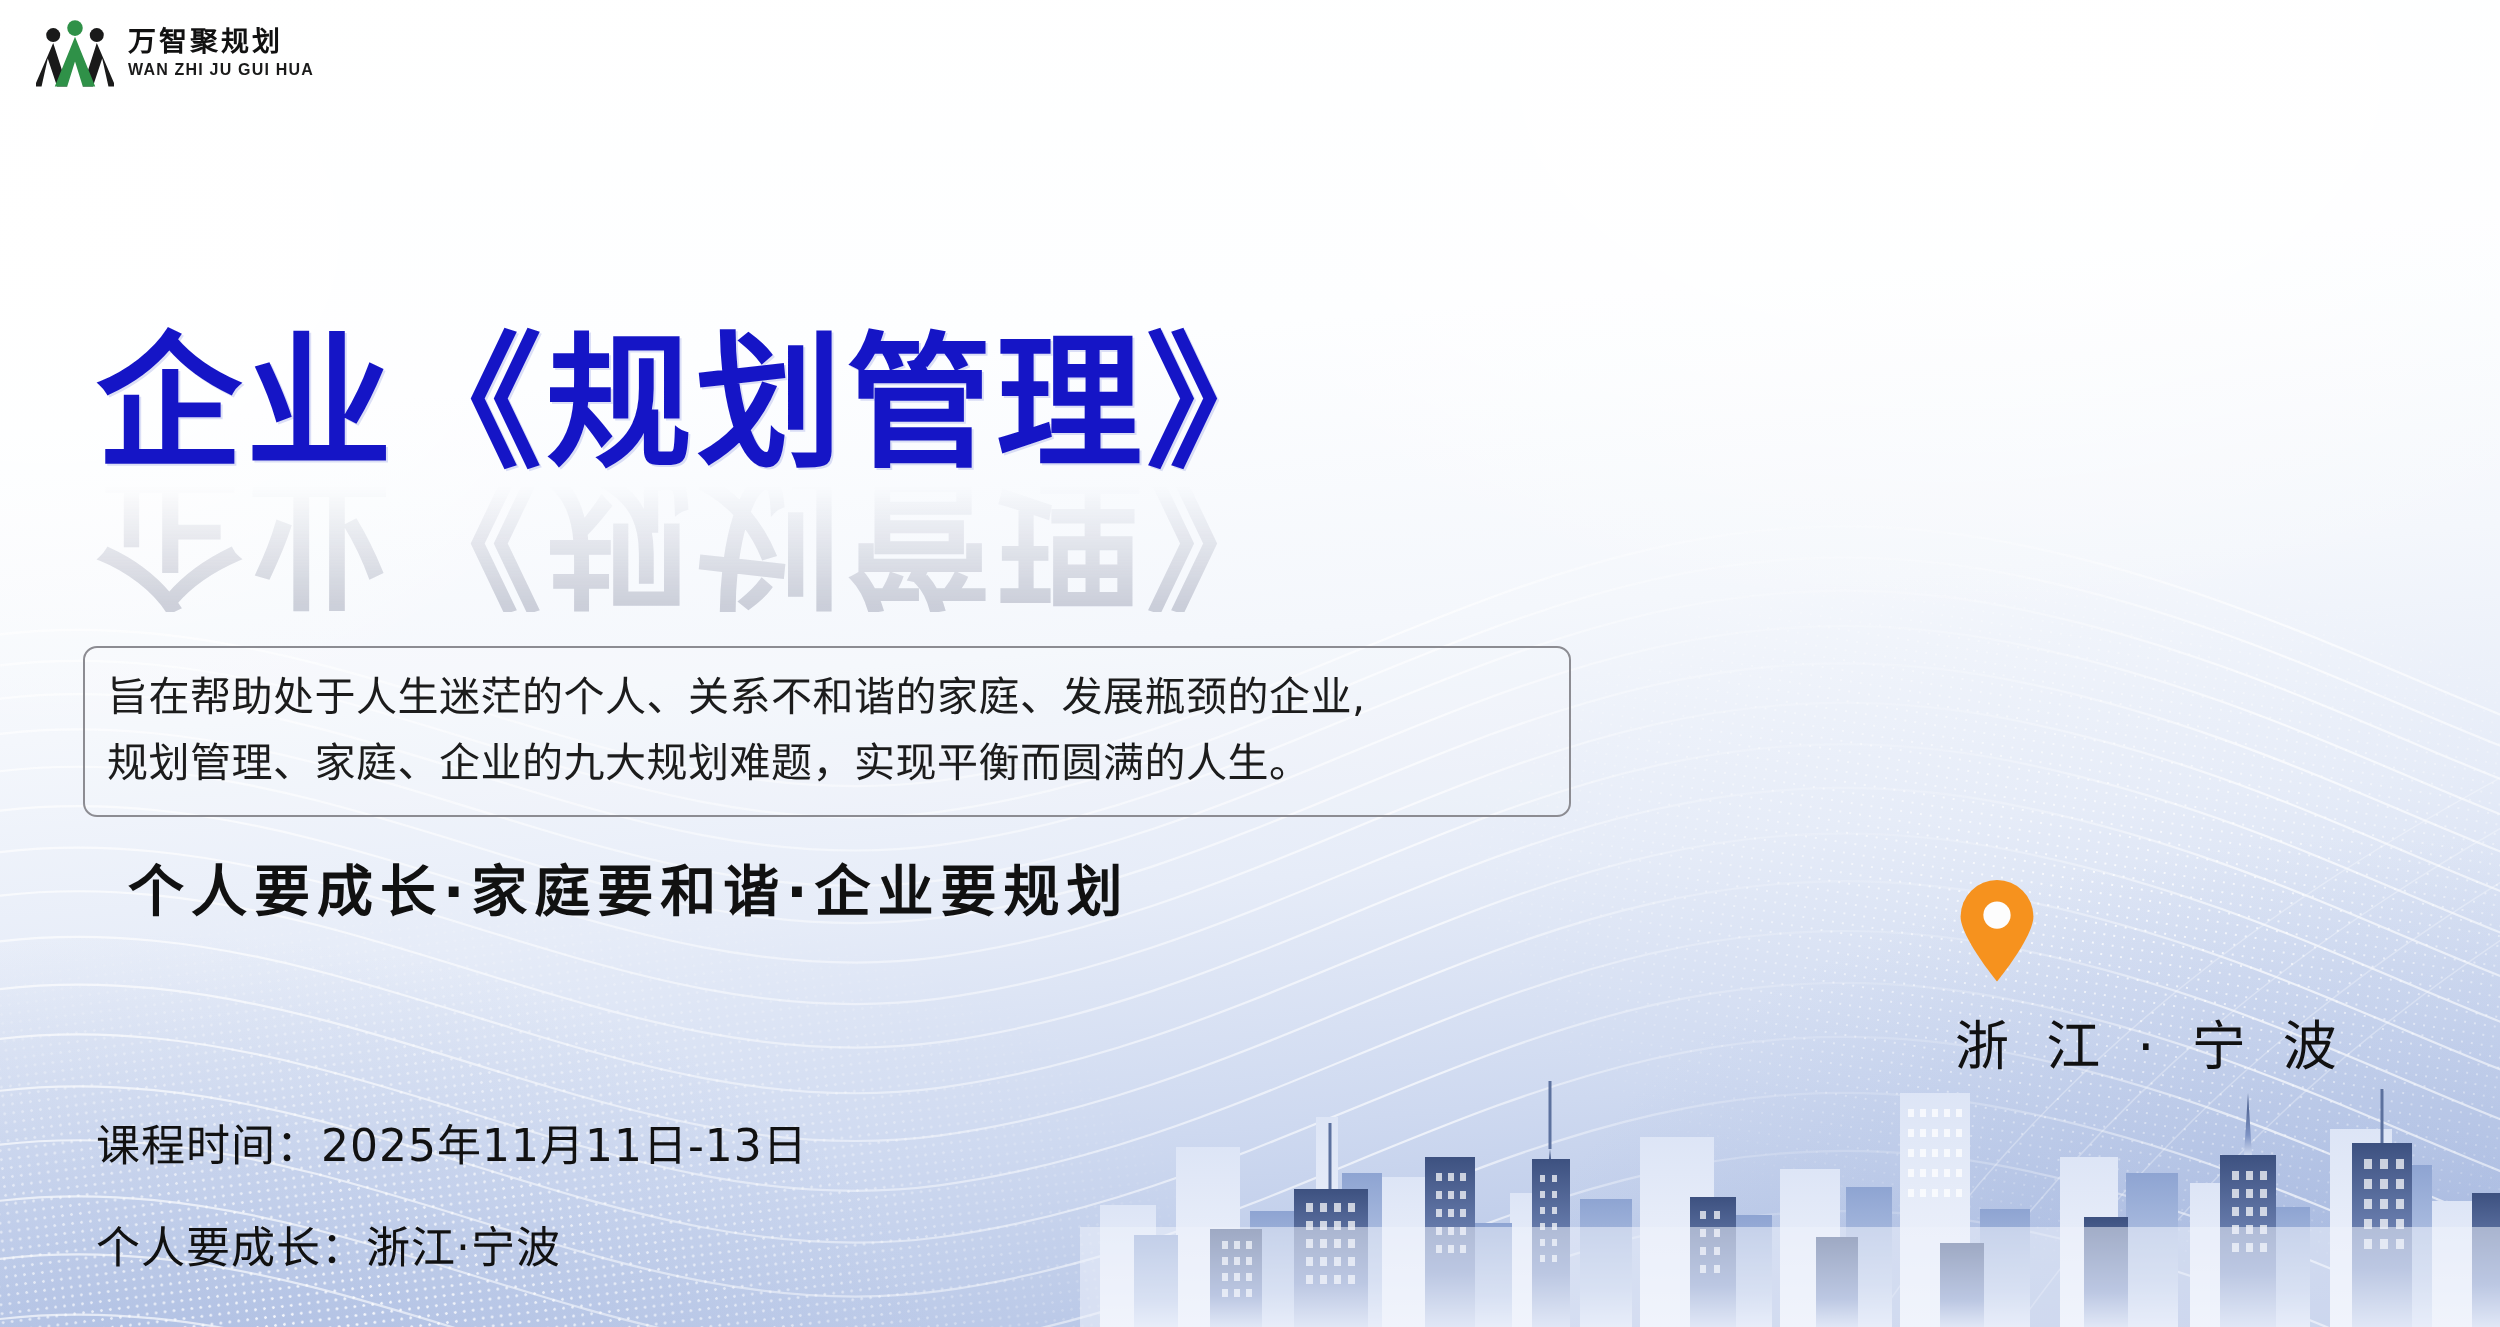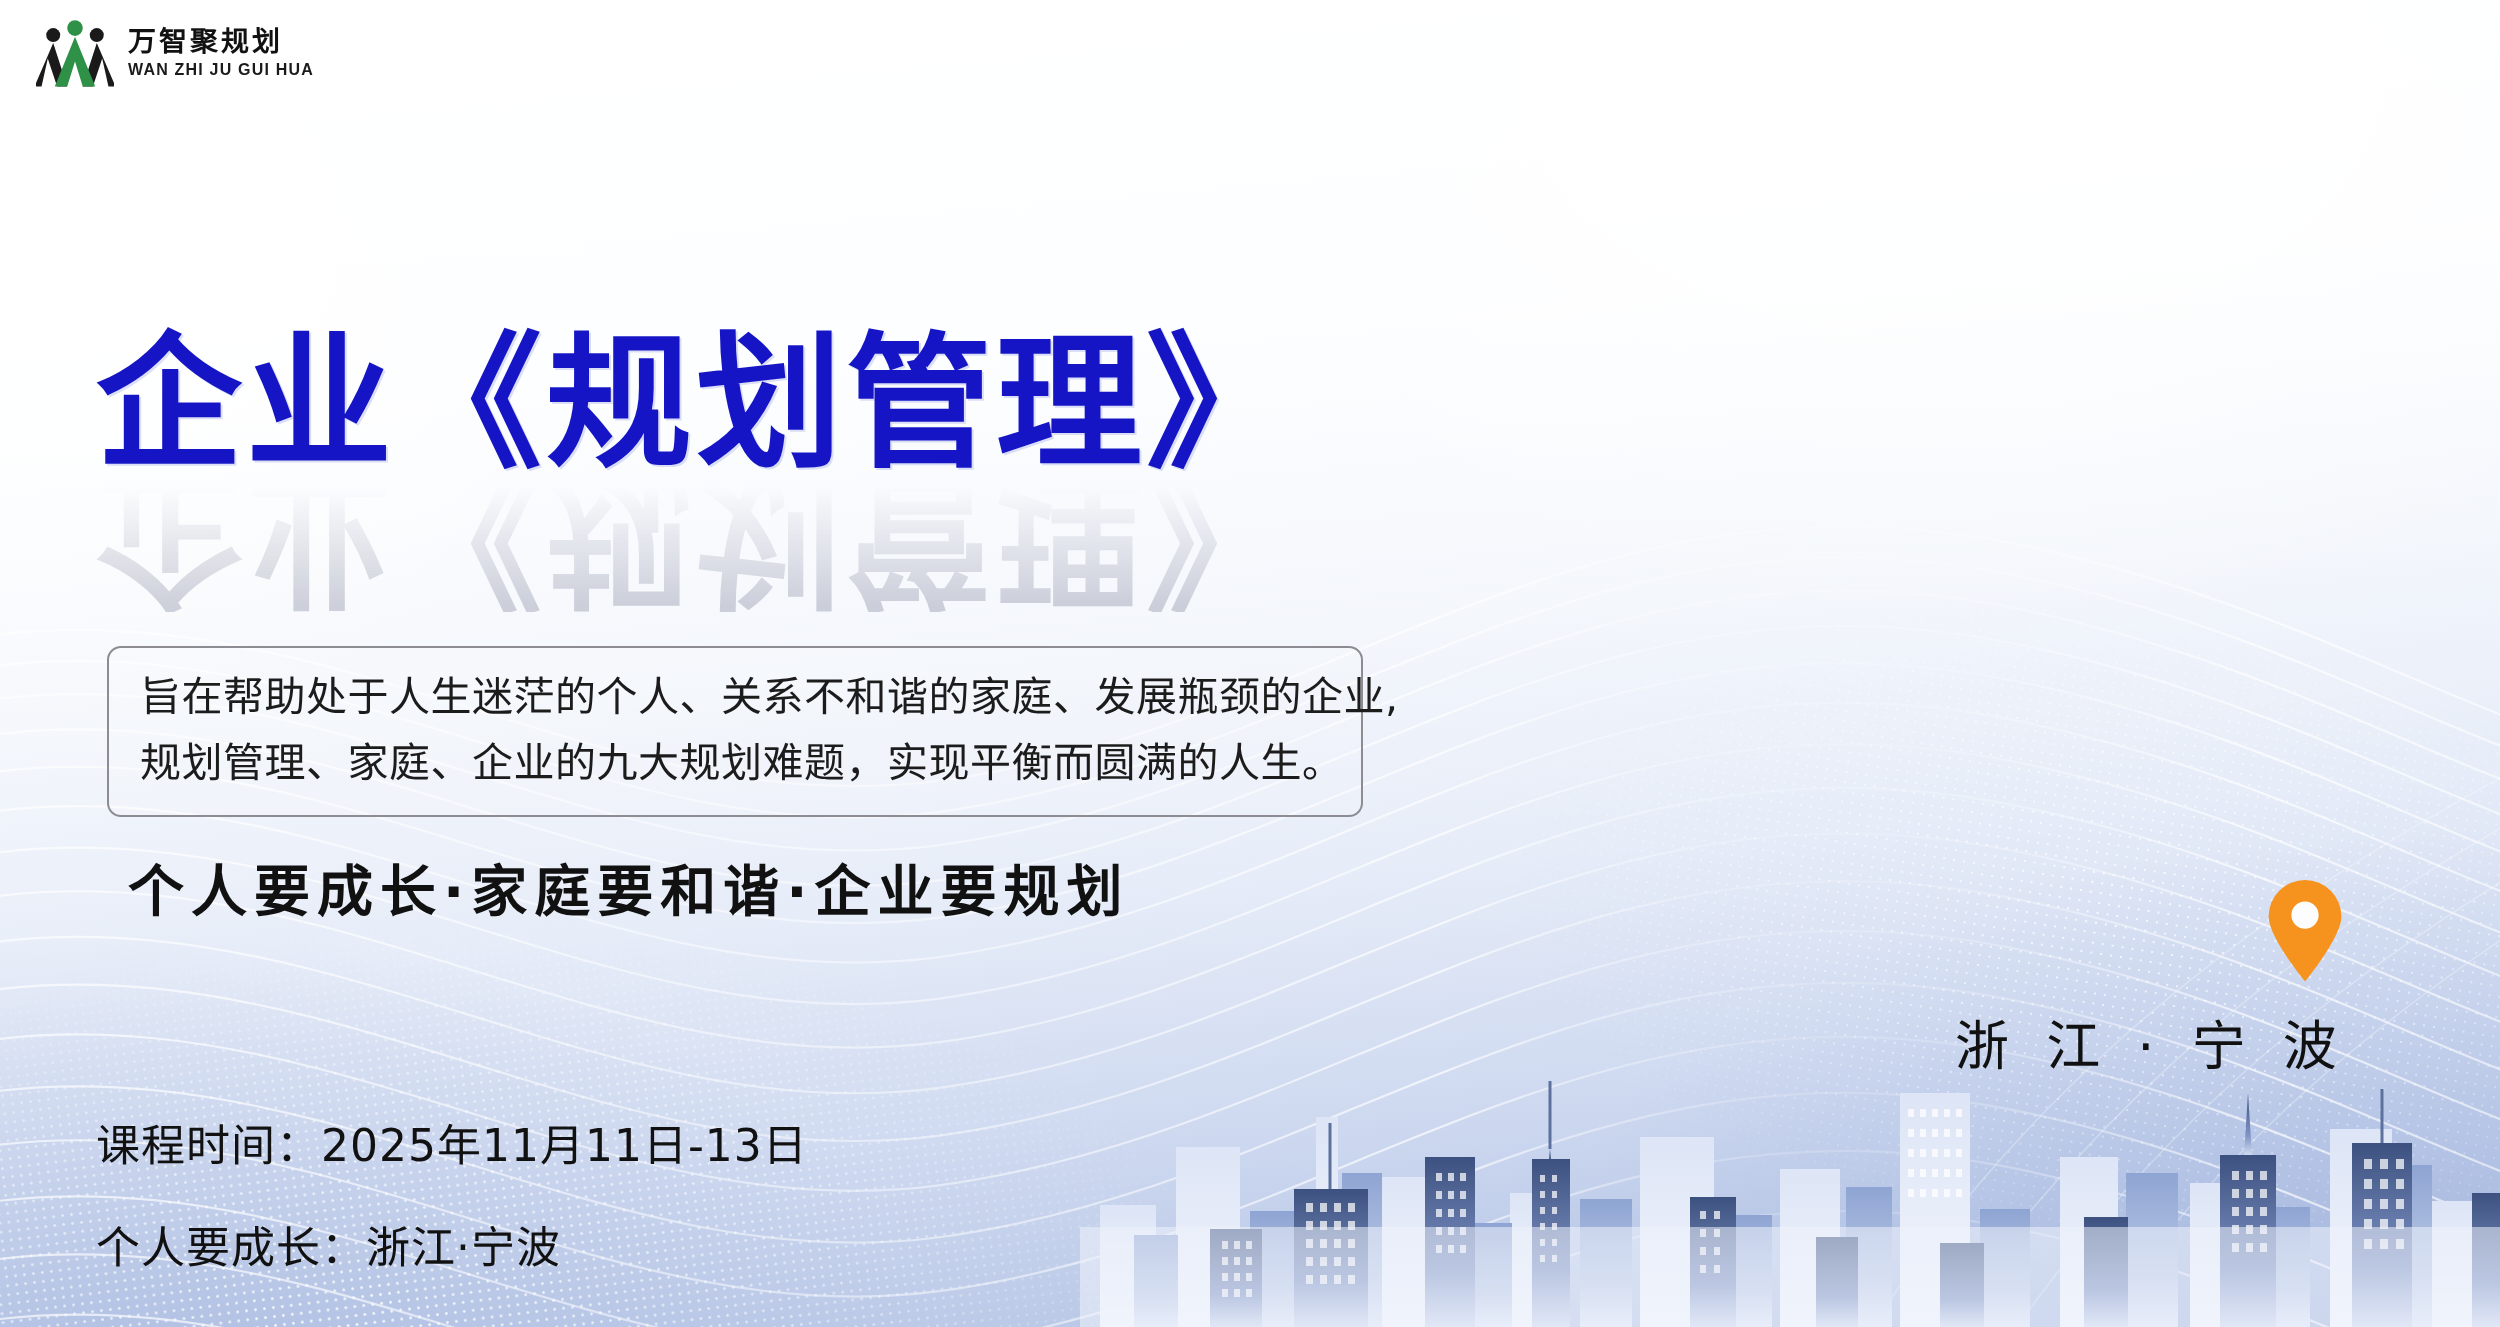--- a/index.html
+++ b/index.html
@@ -90,42 +90,42 @@
     color:rgba(120,125,150,.40);
     transform:scaleY(-1);
     -webkit-mask-image:linear-gradient(to top, rgba(0,0,0,0) 14%, rgba(0,0,0,.85) 96%);
             mask-image:linear-gradient(to top, rgba(0,0,0,0) 14%, rgba(0,0,0,.85) 96%);
     margin-top:-10px;
     filter:blur(.4px);
   }
 
   
   .desc-box{
-    position:absolute;left:107px;top:646px;width:1256px;
+    position:absolute;left:83px;top:646px;width:1488px;
     border:2px solid #8c8c92;border-radius:14px;
-    padding:16px 22px 18px 31px;
+    padding:16px 22px 18px 22px;
     background:rgba(255,255,255,.12);
     z-index:30;box-sizing:border-box;
   }
   .desc-line{
     font-family:"DejaVu Sans","Liberation Sans",sans-serif;
     font-size:41px;color:#1c1c1c;line-height:1.62;letter-spacing:.5px;white-space:nowrap;
   }
 
   
   .slogan{
     position:absolute;left:128px;top:846px;z-index:30;
     font-family:"DejaVu Sans","Liberation Sans",sans-serif;
     font-size:56px;font-weight:700;color:#111;letter-spacing:7px;white-space:nowrap;
   }
 
   
   .pin-block{
     position:absolute;left:1955px;top:880px;z-index:30;
-    display:flex;flex-direction:column;align-items:flex-end;
+    display:flex;flex-direction:column;align-items:flex-start;
   }
   .pin-icon{width:84px;height:104px;}
   .pin-icon svg{display:block;width:100%;height:100%;}
   .pin-label{
     margin-top:18px;
     font-family:"DejaVu Sans","Liberation Sans",sans-serif;
     font-size:54px;color:#111;letter-spacing:10px;white-space:nowrap;
   }
 
   

